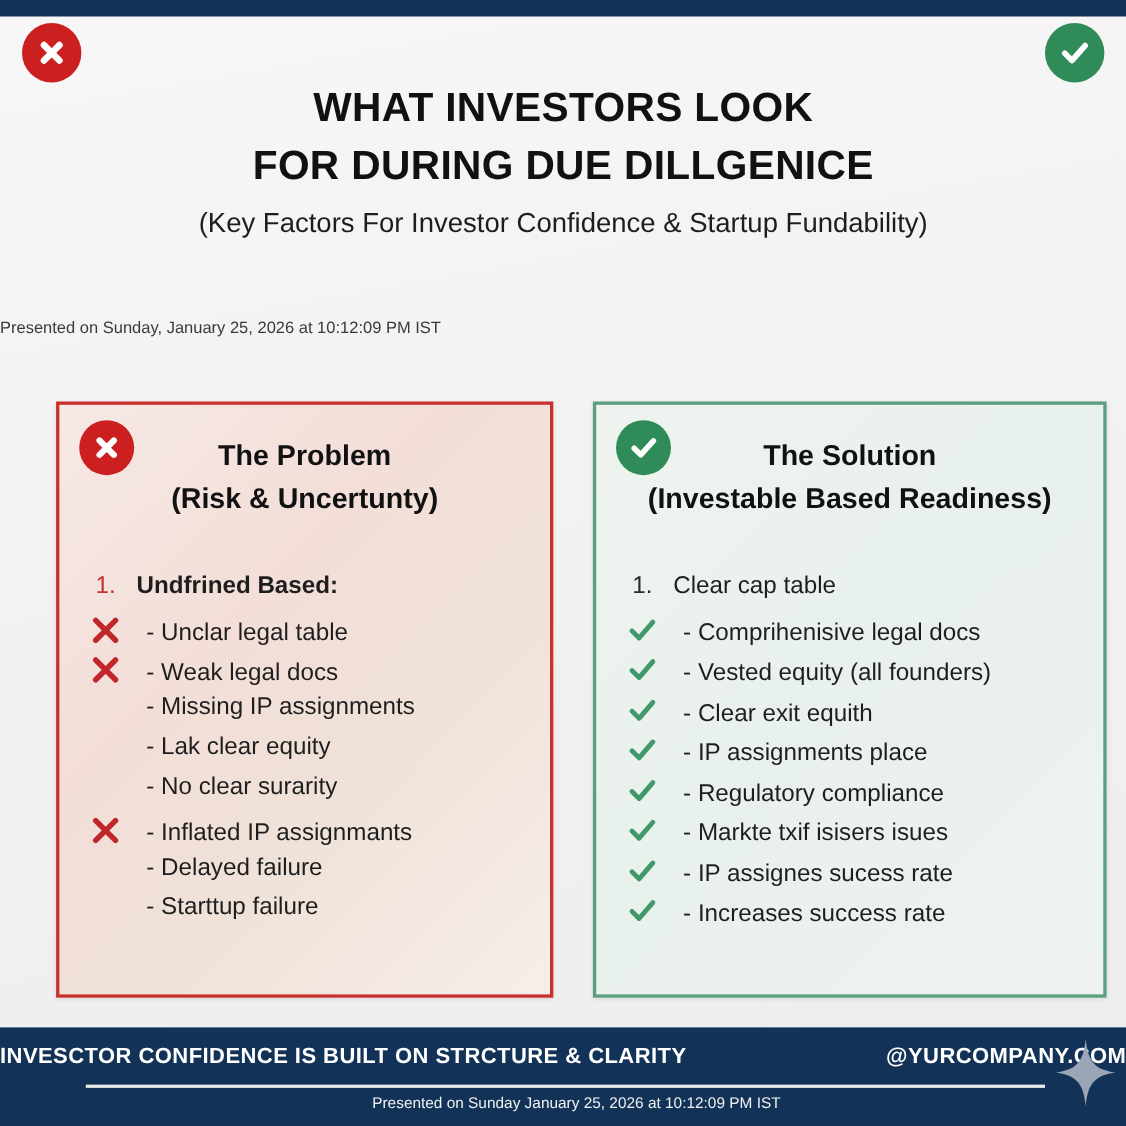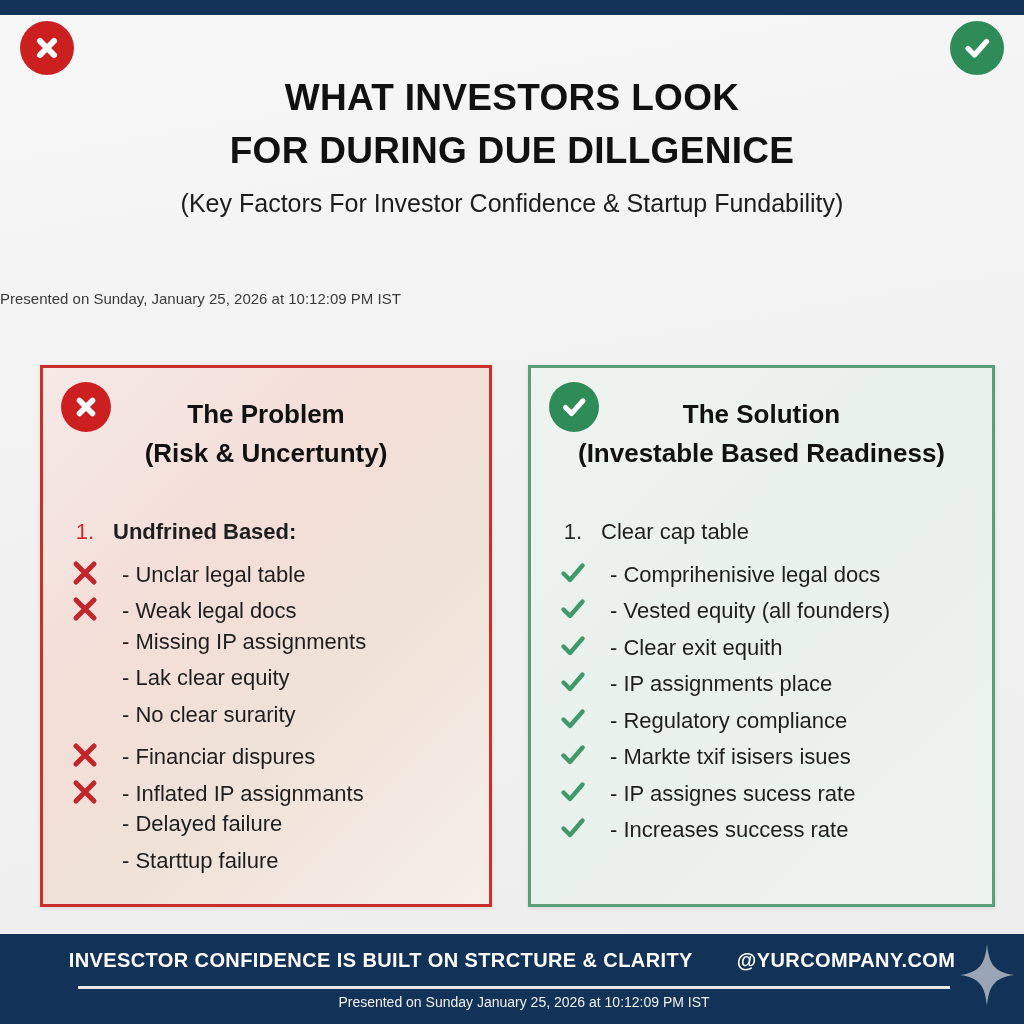--- a/index.html
+++ b/index.html
@@ -42,21 +42,21 @@
   .subtitle{
     margin-top:12px; font-size:25px; color:#1d1d1d; font-weight:400;
   }
   .presented{
     position:absolute; left:0; top:290px; width:816px; 
     font-size:15px; color:#3a3a3a;
   }
 
   
   .panels{
-    position:absolute; left:0; top:365px; width:981px; height:542px;
+    position:absolute; left:11px; top:365px; width:981px; height:542px;
   }
   .panel{
     position:absolute; top:0; height:542px;
     padding:16px 14px 10px 14px;
   }
   .panel.problem{
     left:40px; width:452px;
     border:3px solid #c9302c;
     background:linear-gradient(135deg,#f6e9e6 0%,#f3ded8 35%,#efe2d8 62%,#f7eeea 100%);
     box-shadow:0 1px 4px rgba(0,0,0,0.10);
@@ -116,21 +116,21 @@
   
   .footer{
     position:absolute; left:0; bottom:0; width:1024px; height:90px;
     background:#123357;
   }
   .footer-star{
     position:absolute; right:10px; top:10px; width:54px; height:62px;
   }
   .footer-main{
     position:absolute; left:0; top:15px; width:1024px;
-    display:flex; justify-content:center; align-items:baseline;
+    display:flex; justify-content:space-between; align-items:baseline;
     gap:44px;
     color:#ffffff; font-size:20px; font-weight:bold; letter-spacing:0.4px;
   }
   .footer-rule{
     position:absolute; left:78px; top:52px; width:872px; height:3px;
     background:#e8e8e8;
   }
   .footer-sub{
     position:absolute; left:12px; top:60px; width:1024px; text-align:center;
     color:#f0f0f0; font-size:14px;
@@ -199,26 +199,20 @@
             <span class="row-text">- Lak clear equity</span>
           </div>
           <div class="row indent">
             <span class="marker"></span>
             <span class="row-text">- No clear surarity</span>
           </div>
           <div class="row indent">
             <span class="marker"><svg width="26" height="26" viewBox="0 0 26 26" aria-hidden="true">
                 <path d="M4 4 L22 22 M22 4 L4 22" stroke="#c0262a" stroke-width="5" stroke-linecap="round"></path>
               </svg></span>
-            <span class="row-text">- Financiar dispures</span>
-          </div>
-          <div class="row indent">
-            <span class="marker"><svg width="26" height="26" viewBox="0 0 26 26" aria-hidden="true">
-                <path d="M4 4 L22 22 M22 4 L4 22" stroke="#c0262a" stroke-width="5" stroke-linecap="round"></path>
-              </svg></span>
             <span class="row-text">- Inflated IP assignmants</span>
           </div>
           <div class="row indent">
             <span class="marker"></span>
             <span class="row-text">- Delayed failure</span>
           </div>
           <div class="row indent">
             <span class="marker"></span>
             <span class="row-text">- Starttup failure</span>
           </div>

